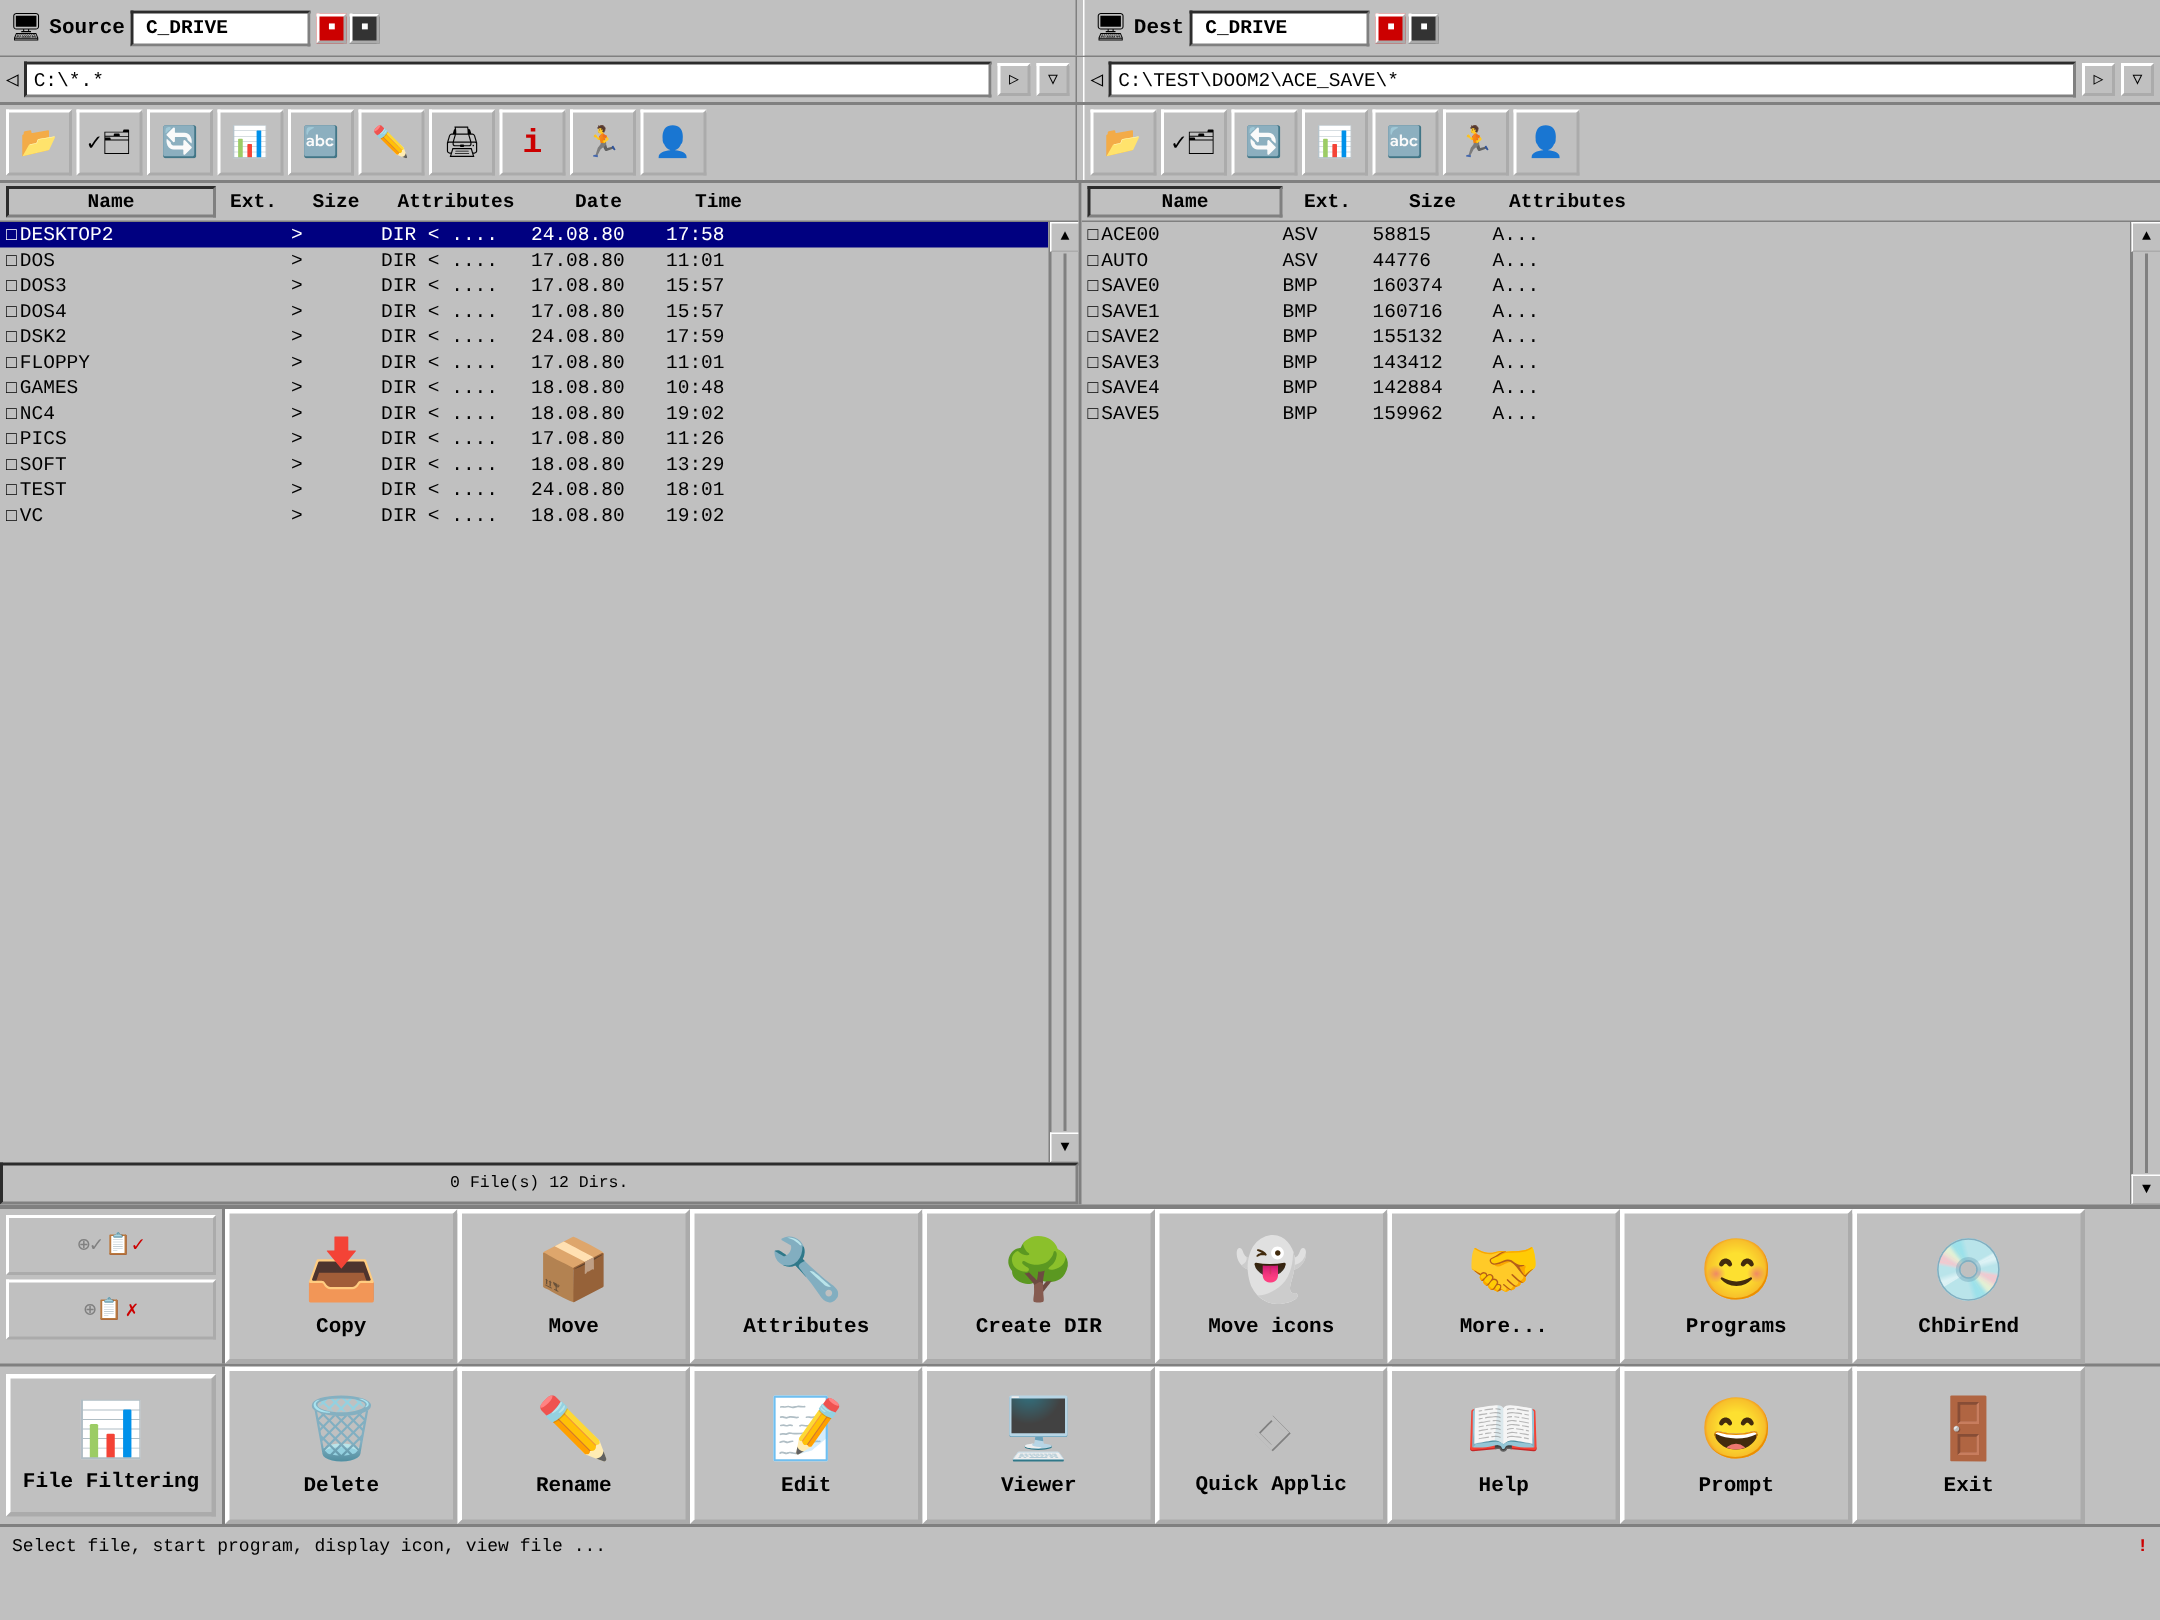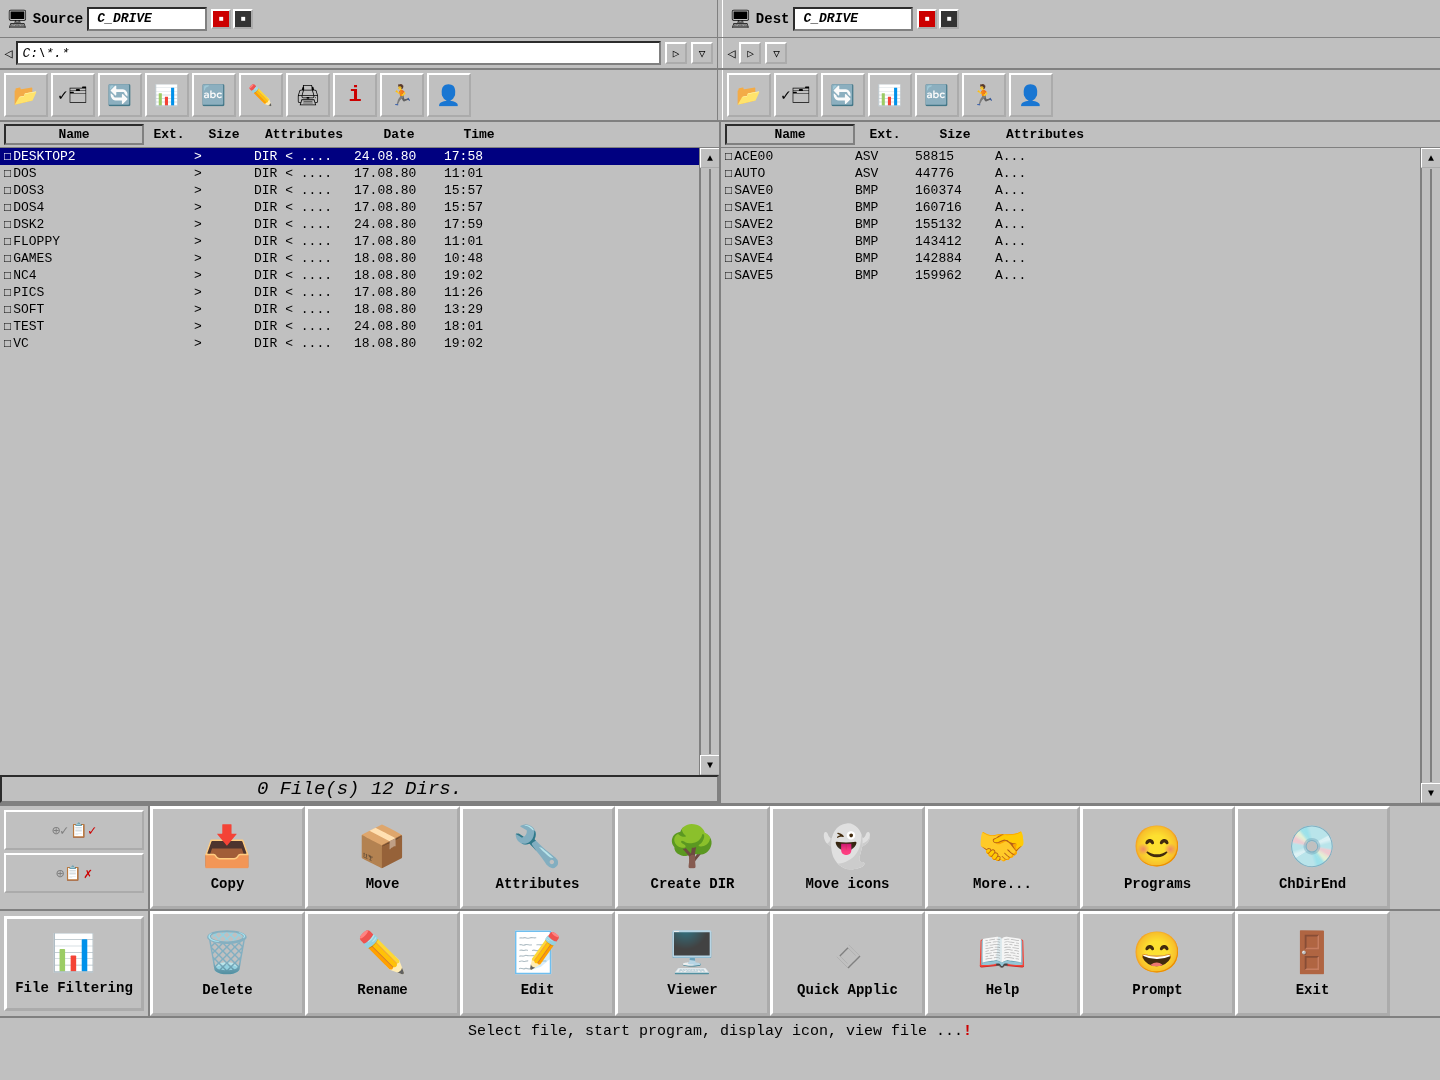--- a/index.html
+++ b/index.html
@@ -219,21 +219,21 @@
       cursor: pointer;
       display: flex;
       align-items: center;
       justify-content: center;
       font-size: 10px;
     }
 
     .panel-status {
       border-top: 2px solid #808080;
       padding: 3px 24px;
-      font-size: 19px;
+      font-size: 11px;
       background: #c0c0c0;
       display: flex;
       align-items: center;
       justify-content: center;
       height: 28px;
     }
 
     .panel-with-scroll {
       display: flex;
       flex: 1;
@@ -277,29 +277,28 @@
       flex: 1;
       overflow: hidden;
     }
 
     
     .status-bar {
       height: 28px;
       background: #c0c0c0;
       border-top: 2px solid #808080;
       padding: 4px 8px;
-      font-size: 15px;
-      display: flex;
-      align-items: center;
-      justify-content: center;
+      font-size: 12px;
+      display: flex;
+      align-items: center;
+      justify-content: space-between;
     }
 
     .inset-box {
       border: 2px inset #808080;
-      font-style: italic;
     }
 
     .panel-divider {
       width: 6px;
       background: #c0c0c0;
       border-left: 1px solid #808080;
       border-right: 1px solid #ffffff;
     }
   </style>
 </head>
@@ -339,20 +338,21 @@
   <div class="path-row">
     <div class="path-panel">
       <span style="font-size:14px;">◁</span>
       <input class="path-input inset-box" value="C:\*.*" readonly="" style="">
       <div class="path-btn">▷</div>
       <div class="path-btn">▽</div>
     </div>
     <div class="panel-divider"></div>
     <div class="path-panel">
       <span style="font-size:14px;">◁</span>
+      <input class="path-input inset-box" value="C:\TEST\DOOM2\ACE_SAVE\*" readonly="" style="">
       <div class="path-btn">▷</div>
       <div class="path-btn">▽</div>
     </div>
   </div>
 
   <div class="toolbar-row">
     <div class="toolbar-panel">
       <div class="tb-btn">📂</div>
       <div class="tb-btn" style="font-size:16px;">✓🗂</div>
       <div class="tb-btn">🔄</div>

